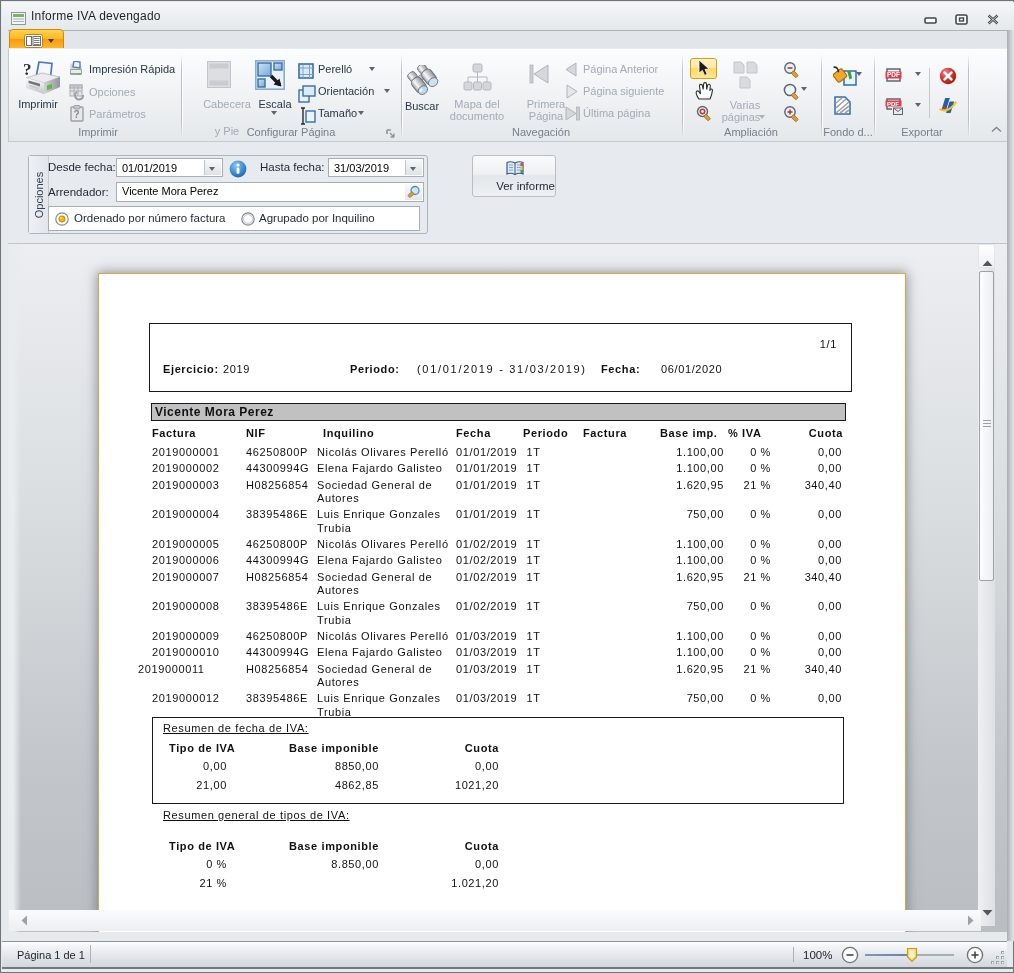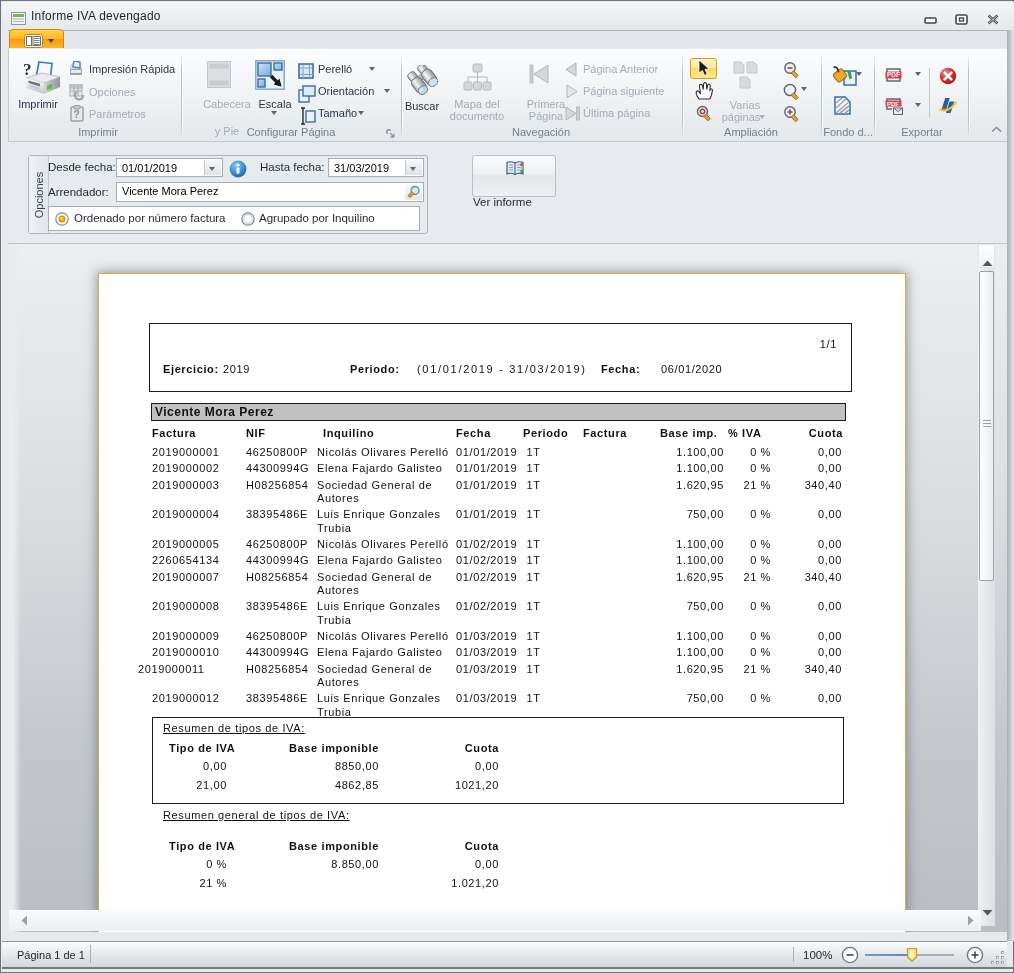--- a/index.html
+++ b/index.html
@@ -380,21 +380,21 @@
     <div class="flabel" style="left:251px;top:70px">Agrupado por Inquilino</div>
     <div class="abs" style="left:464px;top:13px;width:84px;height:42px;border:1px solid #b9bec4;border-radius:3px;background:linear-gradient(#fafbfc,#eef0f2 45%,#e3e7ea 50%,#eef0f3);box-sizing:border-box">
       <svg class="abs" style="left:33px;top:5px" width="18" height="16" viewBox="0 0 18 16">
         <path d="M9 2 C6 0.5 3 0.5 1 1.5 V13 C3 12 6 12 9 13.5 C12 12 15 12 17 13 V1.5 C15 0.5 12 0.5 9 2 Z" fill="#dce9f5" stroke="#3a5a8c" stroke-width="1.2"></path>
         <line x1="9" y1="2" x2="9" y2="13.5" stroke="#3a5a8c"></line>
         <path d="M3 4 h4 M3 6.5 h4 M3 9 h4 M11 4 h4 M11 6.5 h4 M11 9 h4" stroke="#7a9ec4" stroke-width="0.9"></path>
         <rect x="14.5" y="2" width="2" height="3" fill="#e23b4a"></rect>
           <rect x="14.5" y="5.5" width="2" height="3" fill="#f0c419"></rect>
           <rect x="14.5" y="9" width="2" height="3" fill="#3d9e3d"></rect>
       </svg>
-      <div class="abs" style="left:0;top:40px;width:82px;text-align:left;font-size:11.5px;color:#1f2733">Ver informe</div>
+      <div class="abs" style="left:0;top:24px;width:82px;text-align:right;font-size:11.5px;color:#1f2733">Ver informe</div>
     </div>
   </div>
   <div class="abs" id="preview">
       <div class="abs" style="left:0;top:0;width:13px;height:688px;background:linear-gradient(90deg,#e9ecef 40%,rgba(233,236,239,0))"></div>
       <div id="page">
 <div class="abs" style="left:50px;top:49px;width:701px;height:67px;border:1px solid #1a1a1a"></div>
 <div class="rpt rpt11" style="left:700px;top:64px;width:38px;text-align:right">1/1</div>
 <div class="rpt rpt11 rptb" style="left:64px;top:89px">Ejercicio:</div>
 <div class="rpt rpt11" style="left:124px;top:89px">2019</div>
 <div class="rpt rpt11 rptb" style="left:251px;top:89px">Periodo:</div>
@@ -447,21 +447,21 @@
 <div class="rpt rpt11 rnum" style="left:572px;top:234.4px;width:100px">0 %</div>
 <div class="rpt rpt11 rnum" style="left:643px;top:234.4px;width:100px">0,00</div>
 <div class="rpt rpt11" style="left:53px;top:264.0px">2019000005</div>
 <div class="rpt rpt11" style="left:147px;top:264.0px">46250800P</div>
 <div class="rpt rpt11" style="left:218px;top:264.0px">Nicolás Olivares Perelló</div>
 <div class="rpt rpt11" style="left:357px;top:264.0px">01/02/2019</div>
 <div class="rpt rpt11" style="left:427.5px;top:264.0px">1T</div>
 <div class="rpt rpt11 rnum" style="left:525px;top:264.0px;width:100px">1.100,00</div>
 <div class="rpt rpt11 rnum" style="left:572px;top:264.0px;width:100px">0 %</div>
 <div class="rpt rpt11 rnum" style="left:643px;top:264.0px;width:100px">0,00</div>
-<div class="rpt rpt11" style="left:53px;top:280.4px">2260654134</div>
+<div class="rpt rpt11" style="left:53px;top:280.4px">2019000006</div>
 <div class="rpt rpt11" style="left:147px;top:280.4px">44300994G</div>
 <div class="rpt rpt11" style="left:218px;top:280.4px">Elena Fajardo Galisteo</div>
 <div class="rpt rpt11" style="left:357px;top:280.4px">01/02/2019</div>
 <div class="rpt rpt11" style="left:427.5px;top:280.4px">1T</div>
 <div class="rpt rpt11 rnum" style="left:525px;top:280.4px;width:100px">1.100,00</div>
 <div class="rpt rpt11 rnum" style="left:572px;top:280.4px;width:100px">0 %</div>
 <div class="rpt rpt11 rnum" style="left:643px;top:280.4px;width:100px">0,00</div>
 <div class="rpt rpt11" style="left:53px;top:296.8px">2019000007</div>
 <div class="rpt rpt11" style="left:147px;top:296.8px">H08256854</div>
 <div class="rpt rpt11" style="left:218px;top:296.8px">Sociedad General de</div>
@@ -508,21 +508,21 @@
 <div class="rpt rpt11" style="left:53px;top:418.4px">2019000012</div>
 <div class="rpt rpt11" style="left:147px;top:418.4px">38395486E</div>
 <div class="rpt rpt11" style="left:218px;top:418.4px">Luis Enrique Gonzales</div>
 <div class="rpt rpt11" style="left:218px;top:431.8px">Trubia</div>
 <div class="rpt rpt11" style="left:357px;top:418.4px">01/03/2019</div>
 <div class="rpt rpt11" style="left:427.5px;top:418.4px">1T</div>
 <div class="rpt rpt11 rnum" style="left:525px;top:418.4px;width:100px">750,00</div>
 <div class="rpt rpt11 rnum" style="left:572px;top:418.4px;width:100px">0 %</div>
 <div class="rpt rpt11 rnum" style="left:643px;top:418.4px;width:100px">0,00</div>
 <div class="abs" style="left:53px;top:443px;width:690px;height:85px;border:1px solid #1a1a1a"></div>
-<div class="rpt rpt11" style="left:64px;top:447.5px;text-decoration:underline">Resumen de tipos de IVA:</div>
+<div class="rpt rpt11" style="left:64px;top:447.5px;text-decoration:underline">Resumen de fecha de IVA:</div>
 <div class="rpt rpt11 rptb" style="left:70px;top:467.5px">Tipo de IVA</div>
 <div class="rpt rpt11 rptb" style="left:180px;top:467.5px;width:100px;text-align:right">Base imponible</div>
 <div class="rpt rpt11 rptb" style="left:300px;top:467.5px;width:100px;text-align:right">Cuota</div>
 <div class="rpt rpt11 rnum" style="left:28px;top:485.5px;width:100px">0,00</div>
 <div class="rpt rpt11 rnum" style="left:180px;top:485.5px;width:100px">8850,00</div>
 <div class="rpt rpt11 rnum" style="left:300px;top:485.5px;width:100px">0,00</div>
 <div class="rpt rpt11 rnum" style="left:28px;top:504.5px;width:100px">21,00</div>
 <div class="rpt rpt11 rnum" style="left:180px;top:504.5px;width:100px">4862,85</div>
 <div class="rpt rpt11 rnum" style="left:300px;top:504.5px;width:100px">1021,20</div>
 <div class="rpt rpt11" style="left:64px;top:534.5px;text-decoration:underline">Resumen general de tipos de IVA:</div>

